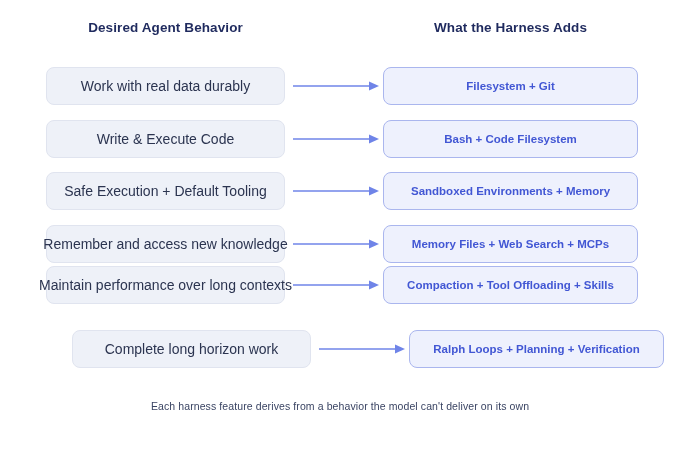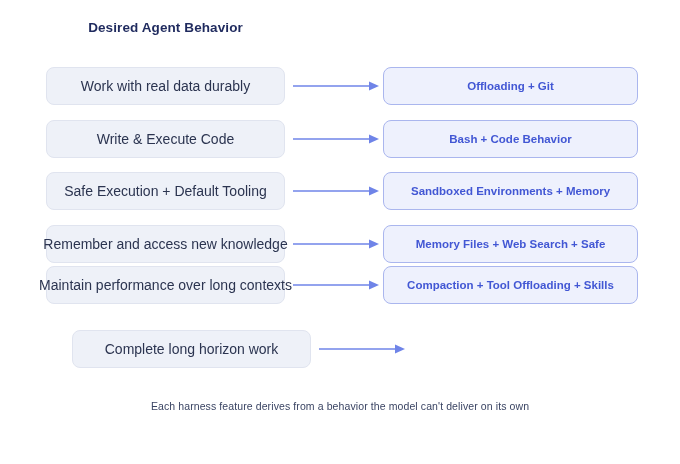--- a/index.html
+++ b/index.html
@@ -114,79 +114,81 @@
     letter-spacing: 0.1px;
   }
 </style>
 </head>
 <body>
 
 <div class="diagram">
 
   <div class="headers">
     <div class="col-header left">Desired Agent Behavior</div>
+    <div class="col-header right">What the Harness Adds</div>
   </div>
 
   <div class="rows" id="rows-container">
       <div class="row" style="top: 67px;">
         <div class="box behavior">Work with real data durably</div>
         <div class="arrow">
           <svg width="86" height="12" viewBox="0 0 86 12" xmlns="http://www.w3.org/2000/svg">
             <line x1="0" y1="6" x2="76" y2="6" stroke="#6f84e8" stroke-width="1.6"></line>
             <polygon points="76,1.6 86,6 76,10.4" fill="#6f84e8"></polygon>
           </svg>
         </div>
-        <div class="box harness">Offloading + Git</div>
+        <div class="box harness">Filesystem + Git</div>
       </div>
       <div class="row" style="top: 119.6px;">
         <div class="box behavior">Write &amp; Execute Code</div>
         <div class="arrow">
           <svg width="86" height="12" viewBox="0 0 86 12" xmlns="http://www.w3.org/2000/svg">
             <line x1="0" y1="6" x2="76" y2="6" stroke="#6f84e8" stroke-width="1.6"></line>
             <polygon points="76,1.6 86,6 76,10.4" fill="#6f84e8"></polygon>
           </svg>
         </div>
-        <div class="box harness">Bash + Code Behavior</div>
+        <div class="box harness">Bash + Code Filesystem</div>
       </div>
       <div class="row" style="top: 172.2px; padding-left: 11px;">
         <div class="box behavior">Safe Execution + Default Tooling</div>
         <div class="arrow">
           <svg width="86" height="12" viewBox="0 0 86 12" xmlns="http://www.w3.org/2000/svg">
             <line x1="0" y1="6" x2="76" y2="6" stroke="#6f84e8" stroke-width="1.6"></line>
             <polygon points="76,1.6 86,6 76,10.4" fill="#6f84e8"></polygon>
           </svg>
         </div>
         <div class="box harness">Sandboxed Environments + Memory</div>
       </div>
       <div class="row" style="top: 224.8px;">
         <div class="box behavior">Remember and access new knowledge</div>
         <div class="arrow">
           <svg width="86" height="12" viewBox="0 0 86 12" xmlns="http://www.w3.org/2000/svg">
             <line x1="0" y1="6" x2="76" y2="6" stroke="#6f84e8" stroke-width="1.6"></line>
             <polygon points="76,1.6 86,6 76,10.4" fill="#6f84e8"></polygon>
           </svg>
         </div>
-        <div class="box harness">Memory Files + Web Search + Safe</div>
+        <div class="box harness">Memory Files + Web Search + MCPs</div>
       </div>
       <div class="row" style="top: 266px;">
         <div class="box behavior">Maintain performance over long contexts</div>
         <div class="arrow">
           <svg width="86" height="12" viewBox="0 0 86 12" xmlns="http://www.w3.org/2000/svg">
             <line x1="0" y1="6" x2="76" y2="6" stroke="#6f84e8" stroke-width="1.6"></line>
             <polygon points="76,1.6 86,6 76,10.4" fill="#6f84e8"></polygon>
           </svg>
         </div>
         <div class="box harness">Compaction + Tool Offloading + Skills</div>
       </div>
       <div class="row" style="top: 330px; margin-left: 26px;">
         <div class="box behavior">Complete long horizon work</div>
         <div class="arrow">
           <svg width="86" height="12" viewBox="0 0 86 12" xmlns="http://www.w3.org/2000/svg">
             <line x1="0" y1="6" x2="76" y2="6" stroke="#6f84e8" stroke-width="1.6"></line>
             <polygon points="76,1.6 86,6 76,10.4" fill="#6f84e8"></polygon>
           </svg>
         </div>
+        <div class="box harness">Ralph Loops + Planning + Verification</div>
       </div>
     </div>
 
   <div class="caption">Each harness feature derives from a behavior the model can't deliver on its own</div>
 
 </div>
 
 </body></html>

